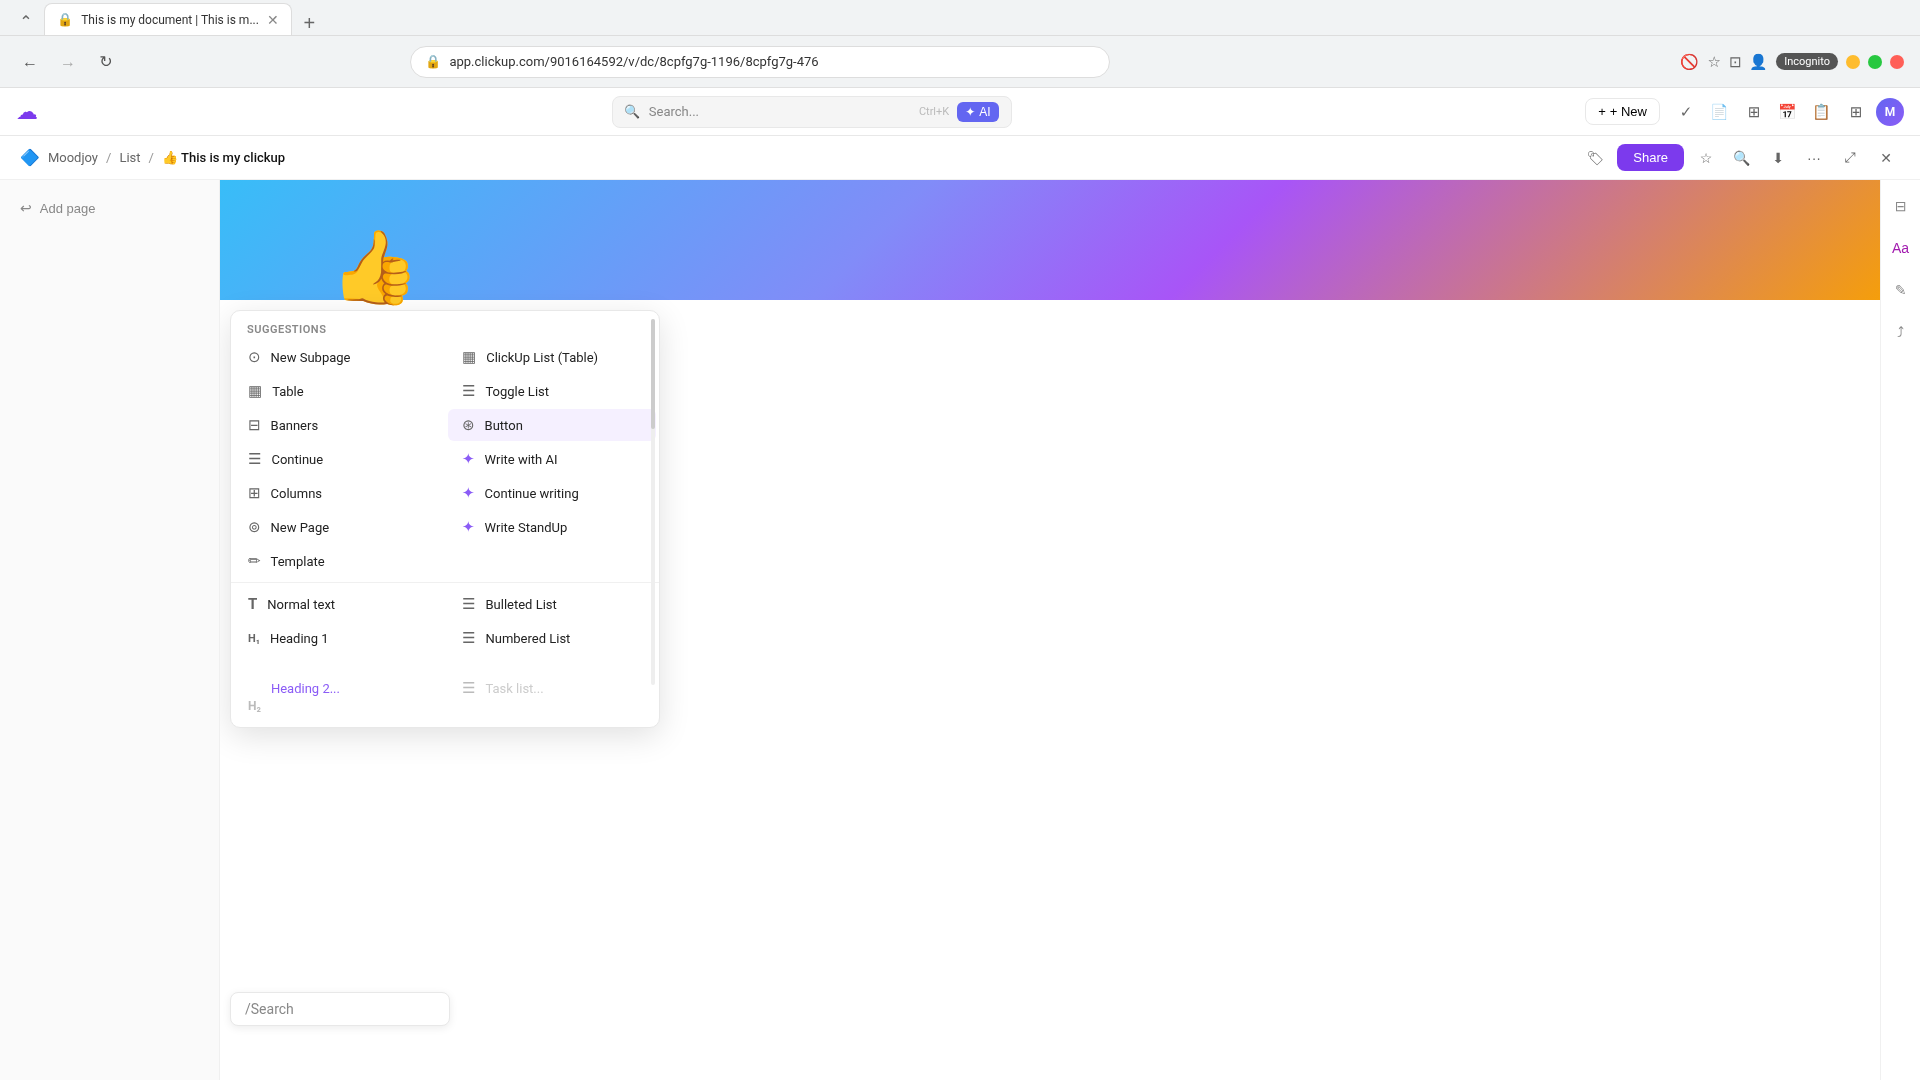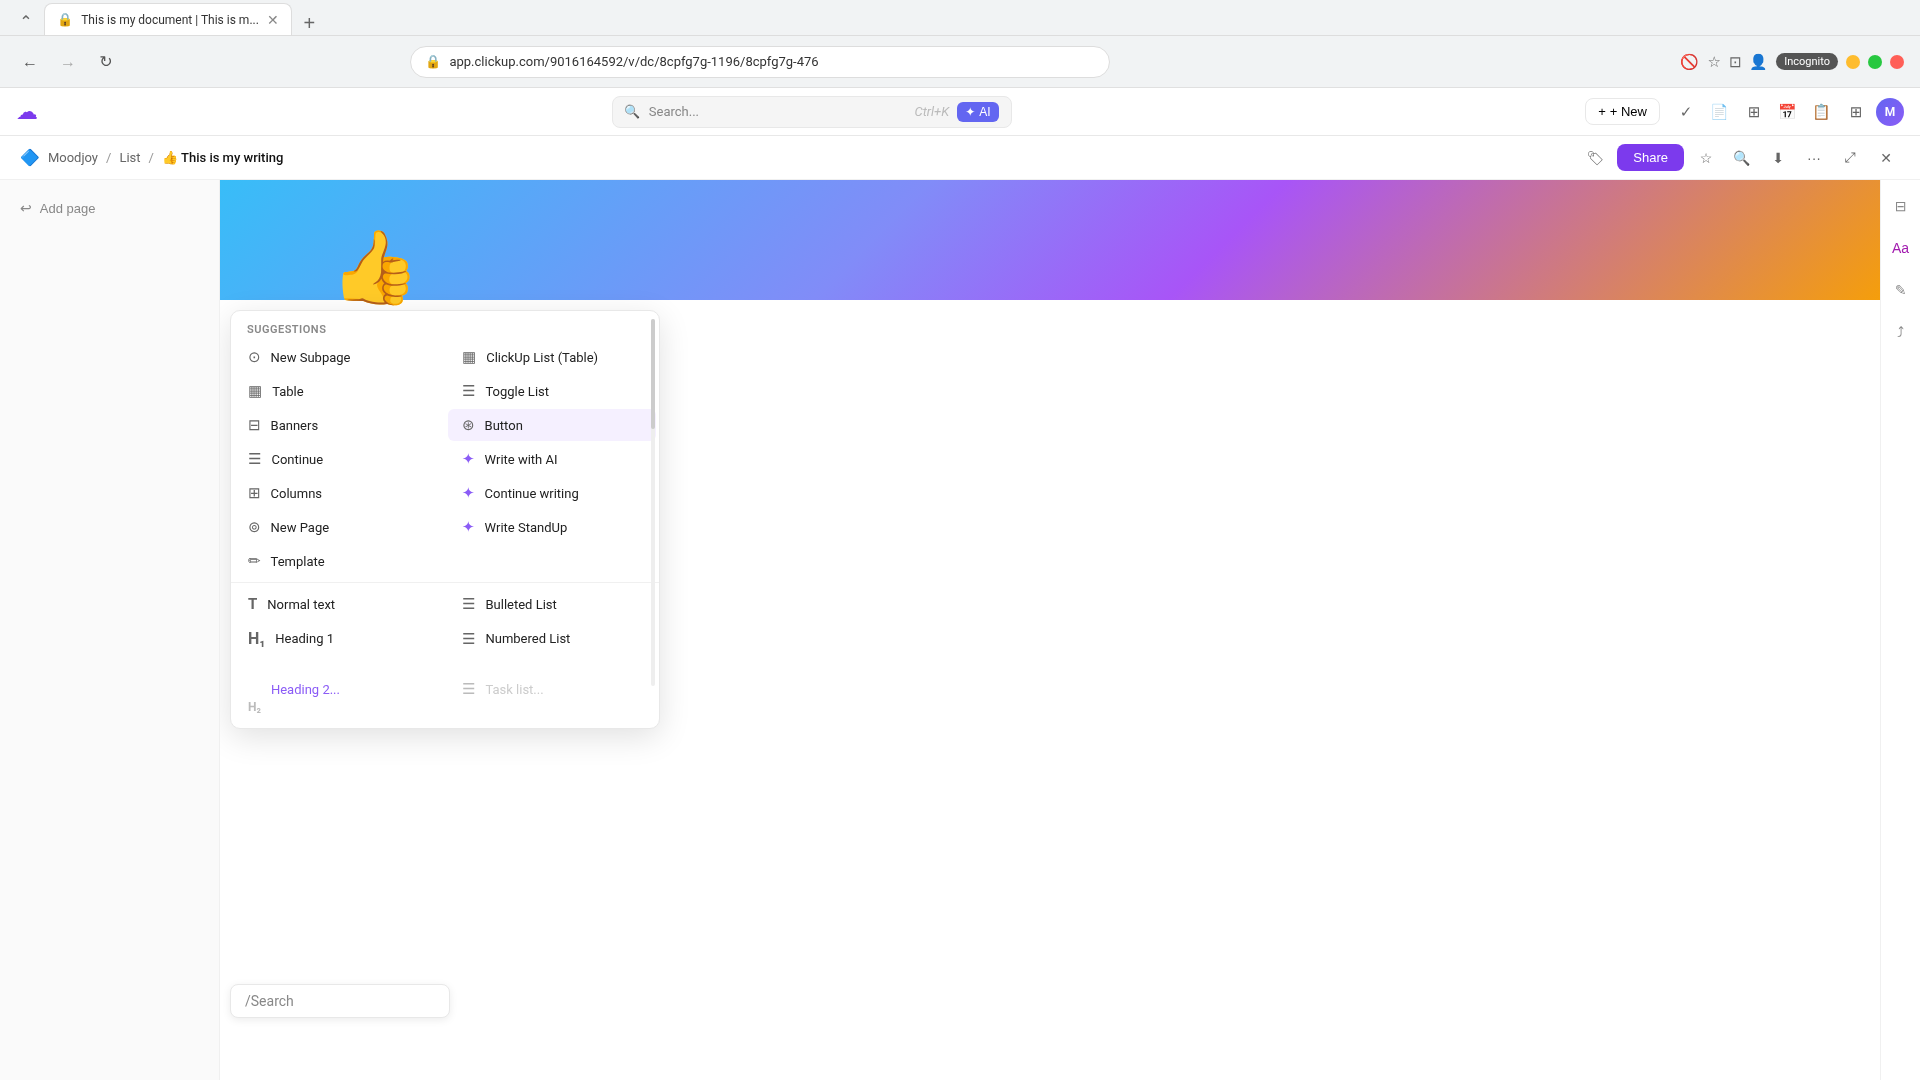--- a/index.html
+++ b/index.html
@@ -46,21 +46,21 @@
     <button style="width:14px;height:14px;border-radius:50%;border:none;background:#28c840;cursor:pointer;"></button>
     <button style="width:14px;height:14px;border-radius:50%;border:none;background:#ff5f57;cursor:pointer;"></button>
   </div>
 </div>
 
 <div style="height:48px;display:flex;align-items:center;padding:0 16px;gap:12px;border-bottom:1px solid #e8e8e8;background:#fff;">
   <span style="font-size:22px;color:#7c3aed;">☁</span>
   <div style="background:#f5f5f5;border:1px solid #e8e8e8;border-radius:8px;height:32px;display:flex;align-items:center;padding:0 12px;gap:8px;color:#888;font-size:13px;flex:1;max-width:400px;margin:0 auto;">
     <span style="font-size:13px;color:#888;">🔍</span>
     <span style="color:#888;font-size:13px;">Search...</span>
-    <span style="color:#bbb;font-size:13px;margin-left:auto;font-style:italic;">Ctrl+K</span>
+    <span style="color:#bbb;font-size:11px;margin-left:auto;">Ctrl+K</span>
     <button style="background:#6366f1;color:#fff;border:none;border-radius:6px;padding:3px 8px;font-size:12px;cursor:pointer;display:flex;align-items:center;gap:4px;">✦ <span>AI</span></button>
   </div>
   <button style="background:#fff;border:1px solid #e8e8e8;border-radius:8px;padding:5px 12px;font-size:13px;cursor:pointer;display:flex;align-items:center;gap:4px;">
     <span>+</span>
     <span style="font-size:13px;">+ New</span>
   </button>
   <div style="display:flex;gap:6px;align-items:center;">
     <button style="width:28px;height:28px;border:none;background:transparent;cursor:pointer;font-size:15px;color:#666;">✓</button>
     <button style="width:28px;height:28px;border:none;background:transparent;cursor:pointer;font-size:15px;color:#666;">📄</button>
     <button style="width:28px;height:28px;border:none;background:transparent;cursor:pointer;font-size:15px;color:#666;">⊞</button>
@@ -70,21 +70,21 @@
     <div style="width:28px;height:28px;border-radius:50%;background:linear-gradient(135deg,#6366f1,#8b5cf6);display:flex;align-items:center;justify-content:center;color:#fff;font-size:12px;font-weight:600;cursor:pointer;">M</div>
   </div>
 </div>
 
 <div style="height:44px;display:flex;align-items:center;padding:0 20px;gap:8px;border-bottom:1px solid #f0f0f0;background:#fff;">
   <span style="font-size:16px;">🔷</span>
   <span style="font-size:13px;color:#666;cursor:pointer;">Moodjoy</span>
   <span style="color:#999;font-size:13px;">/</span>
   <span style="font-size:13px;color:#666;cursor:pointer;">List</span>
   <span style="color:#999;font-size:13px;">/</span>
-  <span style="font-size:13px;color:#111;font-weight:500;">👍 This is my writing</span>
+  <span style="font-size:13px;color:#111;font-weight:500;">👍 This is my clickup</span>
   <div style="display:flex;gap:8px;margin-left:auto;align-items:center;">
     <button style="width:28px;height:28px;border:none;background:transparent;cursor:pointer;font-size:14px;color:#666;">🏷</button>
     <button style="background:#7c3aed;color:#fff;border:none;border-radius:8px;padding:6px 16px;font-size:13px;font-weight:500;cursor:pointer;">Share</button>
     <button style="width:28px;height:28px;border:none;background:transparent;cursor:pointer;font-size:14px;color:#666;">☆</button>
     <button style="width:28px;height:28px;border:none;background:transparent;cursor:pointer;font-size:14px;color:#666;">🔍</button>
     <button style="width:28px;height:28px;border:none;background:transparent;cursor:pointer;font-size:14px;color:#666;">⬇</button>
     <button style="width:28px;height:28px;border:none;background:transparent;cursor:pointer;font-size:14px;color:#666;">···</button>
     <button style="width:28px;height:28px;border:none;background:transparent;cursor:pointer;font-size:14px;color:#666;">⤢</button>
     <button style="width:28px;height:28px;border:none;background:transparent;cursor:pointer;font-size:14px;color:#666;">✕</button>
   </div>
@@ -180,21 +180,21 @@
         <div style="display:flex;align-items:center;gap:10px;padding:7px 14px;font-size:13px;color:#222;cursor:pointer;margin:1px 3px;border-radius:6px;">
           <span style="color:#666;font-size:15px;font-weight:bold;">T</span>
           <span>Normal text</span>
         </div>
         <div style="display:flex;align-items:center;gap:10px;padding:7px 14px;font-size:13px;color:#222;cursor:pointer;margin:1px 3px;border-radius:6px;">
           <span style="color:#666;font-size:15px;">☰</span>
           <span>Bulleted List</span>
         </div>
 
         <div style="display:flex;align-items:center;gap:10px;padding:7px 14px;font-size:13px;color:#222;cursor:pointer;margin:1px 3px;border-radius:6px;">
-          <span style="color:#666;font-size:16px;font-weight:bold;">H₁</span>
+          <span style="color:#666;font-size:11px;font-weight:bold;">H₁</span>
           <span>Heading 1</span>
         </div>
         <div style="display:flex;align-items:center;gap:10px;padding:7px 14px;font-size:13px;color:#222;cursor:pointer;margin:1px 3px;border-radius:6px;">
           <span style="color:#666;font-size:15px;">☰</span>
           <span>Numbered List</span>
         </div>
 
         <div style="display:flex;align-items:center;gap:10px;padding:7px 14px;font-size:13px;color:#ccc;cursor:pointer;margin:1px 3px;border-radius:6px;overflow:hidden;">
           <span style="color:#bbb;font-size:12px;font-weight:bold;margin-top:36px;">H₂</span>
           <span style="color:#8b5cf6;">Heading 2...</span>
@@ -203,21 +203,21 @@
           <span style="color:#bbb;font-size:15px;">☰</span>
           <span style="color:#ccc;">Task list...</span>
         </div>
       </div>
 
       <div style="position:absolute;right:4px;top:8px;width:4px;height:88%;background:#eee;border-radius:2px;">
         <div style="width:4px;height:30%;background:#ccc;border-radius:2px;"></div>
       </div>
     </div>
 
-    <div style="position:absolute;bottom:62px;left:10px;">
+    <div style="position:absolute;bottom:54px;left:10px;">
       <div style="background:#fff;border:1px solid #e8e8e8;border-radius:8px;padding:8px 14px;font-size:14px;color:#888;width:220px;box-shadow:0 2px 8px rgba(0,0,0,0.08);">/Search</div>
     </div>
   </div>
 
   <div style="width:40px;background:#fff;border-left:1px solid #f0f0f0;display:flex;flex-direction:column;align-items:center;padding:12px 0;gap:14px;">
     <button style="width:28px;height:28px;display:flex;align-items:center;justify-content:center;border:none;background:transparent;cursor:pointer;color:#888;font-size:14px;border-radius:4px;">⊟</button>
     <button style="width:28px;height:28px;display:flex;align-items:center;justify-content:center;border:none;background:transparent;cursor:pointer;color:#a21caf;font-size:14px;border-radius:4px;">Aа</button>
     <button style="width:28px;height:28px;display:flex;align-items:center;justify-content:center;border:none;background:transparent;cursor:pointer;color:#888;font-size:14px;border-radius:4px;">✎</button>
     <button style="width:28px;height:28px;display:flex;align-items:center;justify-content:center;border:none;background:transparent;cursor:pointer;color:#888;font-size:14px;border-radius:4px;">⤴</button>
   </div>

